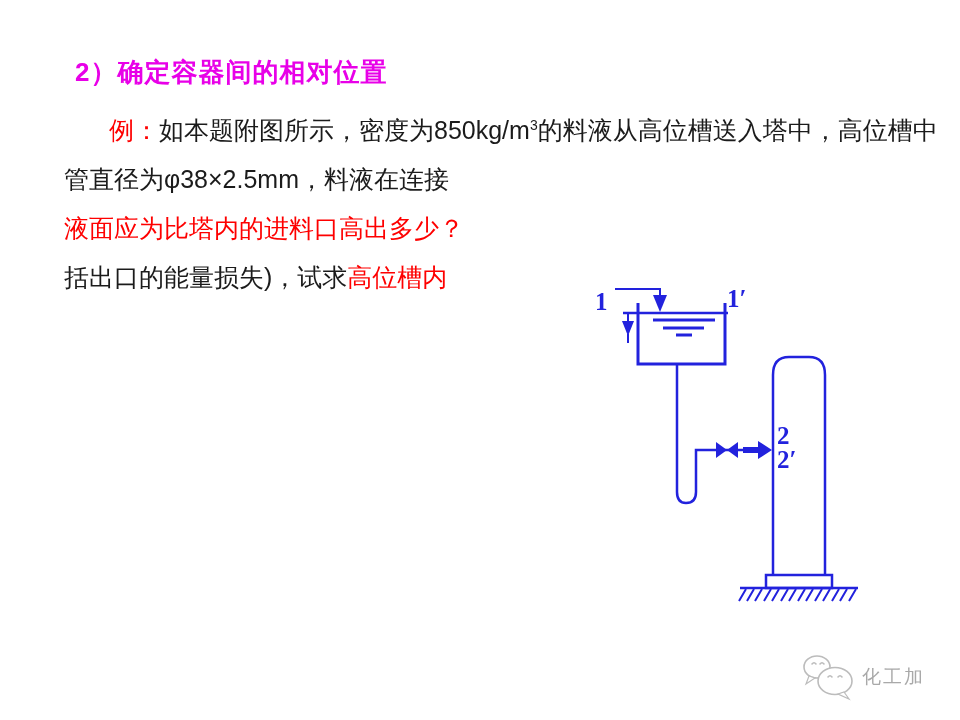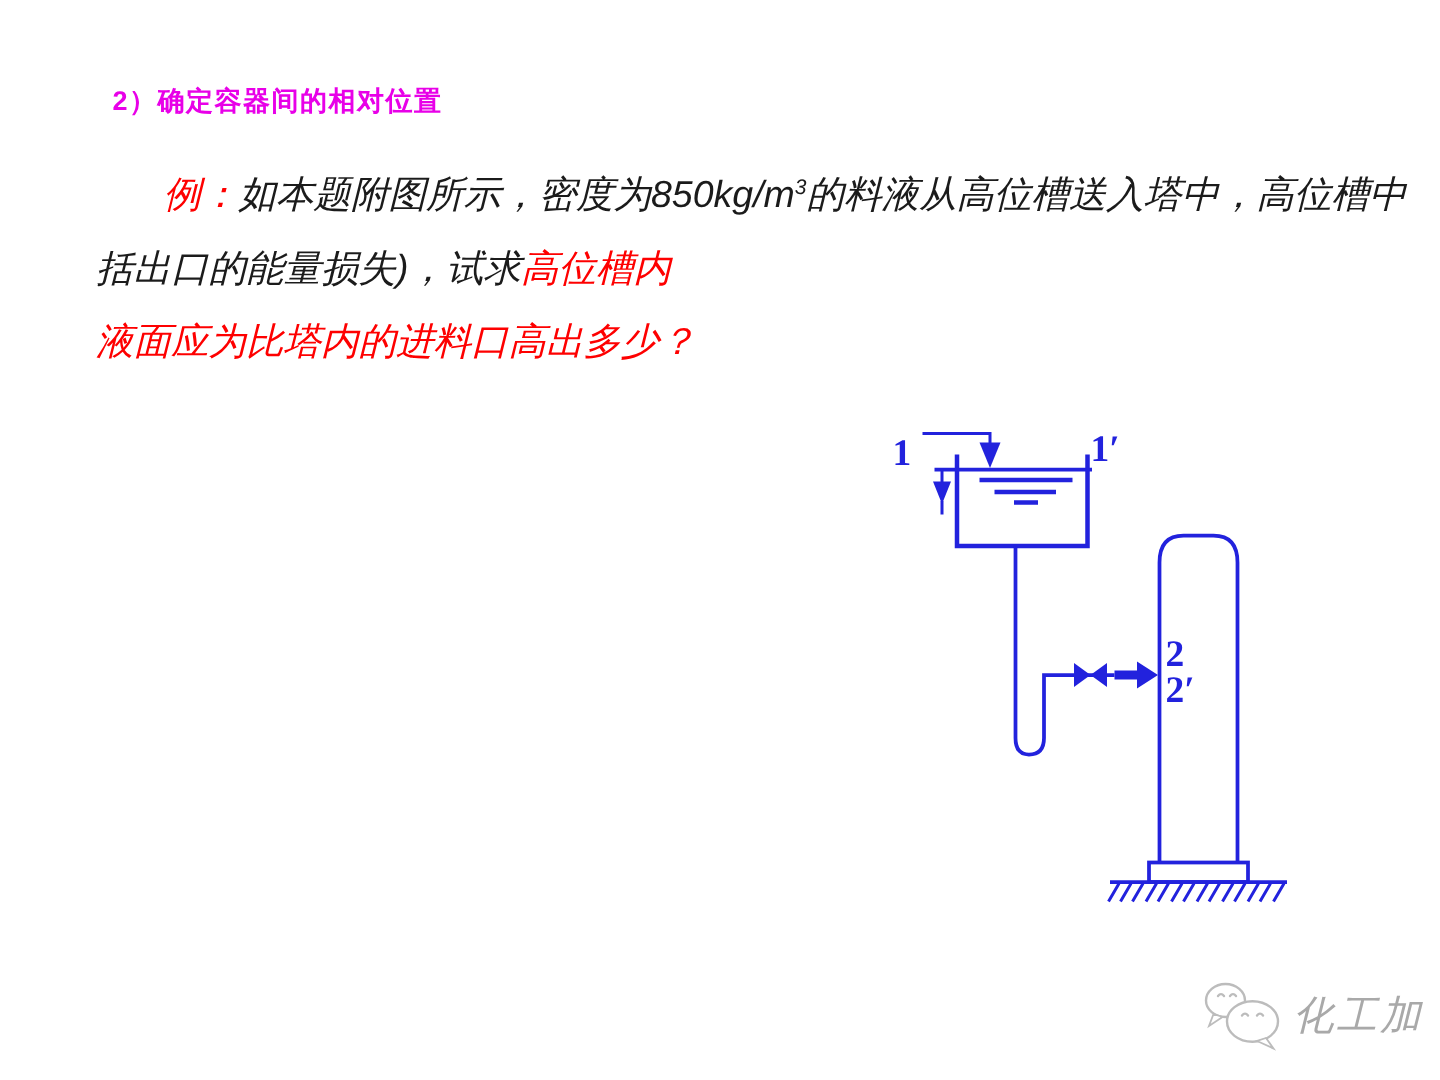--- a/index.html
+++ b/index.html
@@ -5,58 +5,59 @@
   html,body{margin:0;padding:0;}
   body{
     width:960px;height:720px;position:relative;overflow:hidden;
     background:#ffffff;
     font-family:"Liberation Sans", sans-serif;
   }
   .slide{position:absolute;inset:0;background:#ffffff;}
 
   .heading{
     position:absolute;left:75px;top:55px;
-    font-size:18px;font-weight:bold;color:#e800e8;
+    font-size:26px;font-weight:bold;color:#e800e8;
     letter-spacing:1px;white-space:nowrap;
   }
 
   .body-text{
     position:absolute;left:64px;top:106px;width:870px;
     font-size:25px;color:#1b1b1b;
   }
   .body-text .line{
-    height:49px;line-height:49px;white-space:nowrap;font-style:italic;
+    height:49px;line-height:49px;white-space:nowrap;
   }
   .line.indent{padding-left:45px;}
   .red{color:#fe0000;}
   sup{font-size:14px;line-height:0;vertical-align:9px;}
 
   .diagram{
     position:absolute;left:580px;top:272px;width:290px;height:340px;
   }
 
   .watermark{
     position:absolute;left:800px;top:652px;
     display:flex;align-items:center;gap:6px;
   }
   .brand-name{
-    font-size:27px;color:#a9a9a9;letter-spacing:2px;white-space:nowrap;font-style:italic;
+    font-size:19px;color:#a9a9a9;letter-spacing:2px;white-space:nowrap;
   }
 </style>
 </head>
 <body>
 
 <div class="slide">
 
   <div class="heading">2）确定容器间的相对位置</div>
 
   <div class="body-text">
     <div class="line indent"><span class="red">例：</span><span>如本题附图所示，密度为850kg/m</span><sup>3</sup><span>的料液从高位槽送入塔中，高位槽中</span></div>
+    <div class="line"><span>管直径为φ38×2.5mm，料液在连接</span></div>
+    <div class="line"><span class="red">液面应为比塔内的进料口高出多少？</span></div>
     <div class="line"><span>括出口的能量损失)，试求</span><span class="red">高位槽内</span></div>
-    <div class="line"><span class="red">液面应为比塔内的进料口高出多少？</span></div>
   </div>
 
   <svg class="diagram" viewBox="0 0 290 340" xmlns="http://www.w3.org/2000/svg">
     <g stroke="#2222dd" fill="none" stroke-width="2">
 
       <path d="M35,17 H80 V24"></path>
 
       <path d="M43,41 H148" stroke-width="2.5"></path>
 
       <path d="M48,41 V50 M48,62 V71"></path>

